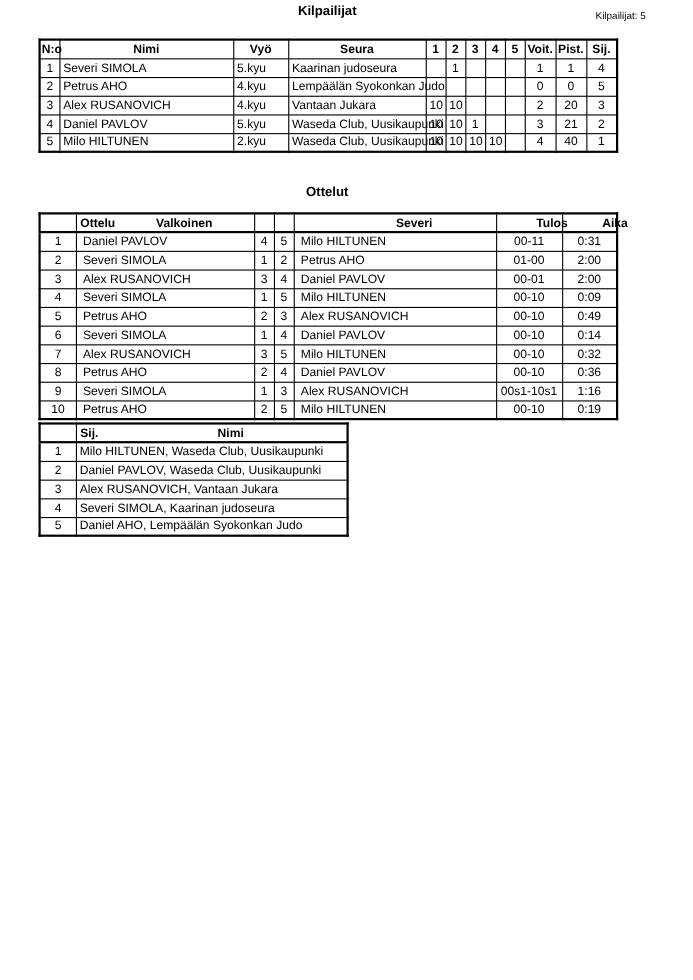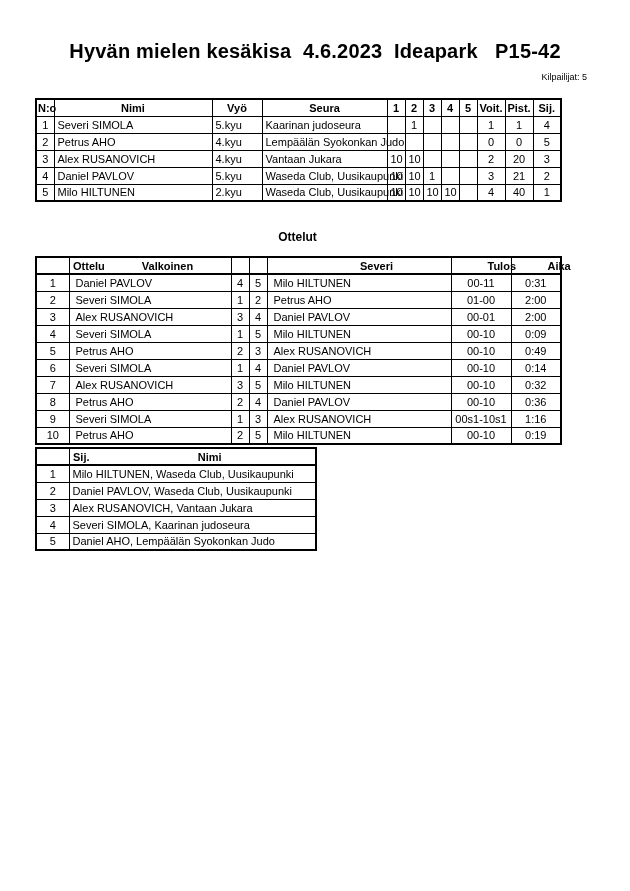--- a/index.html
+++ b/index.html
@@ -55,23 +55,23 @@
     width: 525px; margin: 28px 0 0 35px;
     text-align: center; font-size: 12px; font-weight: bold;
   }
   .sec-heading.small { width: 280px; margin-top: 20px; }
 </style>
 </head>
 <body>
 
 <div class="page">
 
-  <div class="doc-title">Hyvän mielen kesäkisa  4.6.2023  Ideapark   P15-42</div>
 
   <div class="kilp-row">
+    <div class="kilp-heading">Kilpailijat</div>
     <div class="count-label">Kilpailijat: 5</div>
   </div>
 
   <table class="t1">
     <colgroup>
       <col style="width:18px">
         <col style="width:158px">
         <col style="width:50px">
         <col style="width:125px">
       <col style="width:18px">

